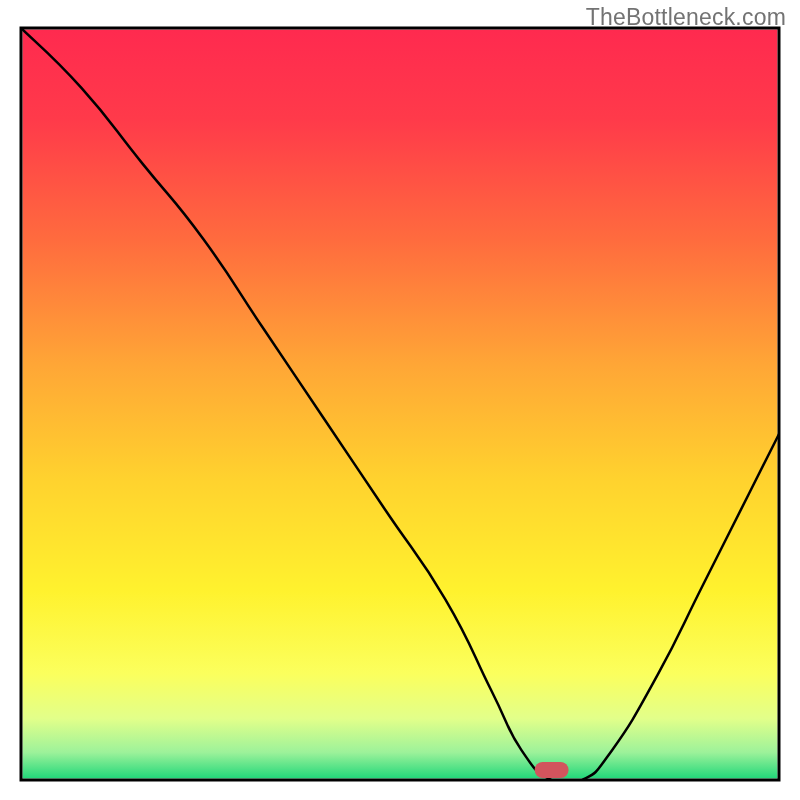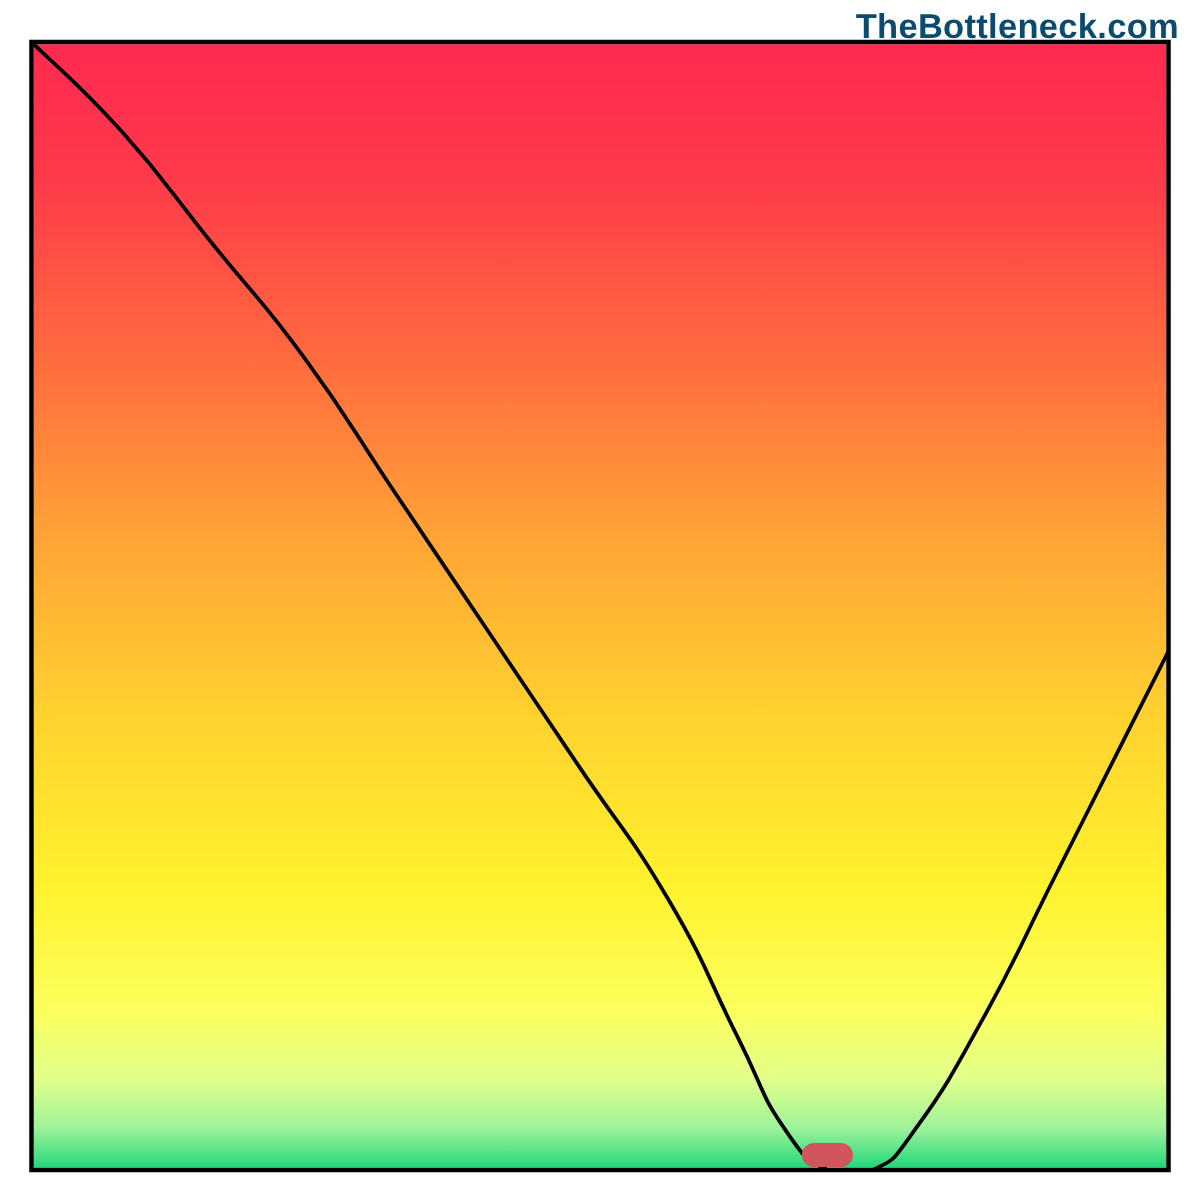--- a/index.html
+++ b/index.html
@@ -13,22 +13,22 @@
   .container {
     position: relative;
     width: 800px;
     height: 800px;
   }
   .watermark {
     position: absolute;
     top: 4px;
     right: 14px;
     font-size: 23px;
-    color: #0c4a6e;
-    font-weight: 700;
+    color: #737373;
+    font-weight: 400;
     letter-spacing: 0.2px;
   }
   svg {
     display: block;
   }
 </style>
 </head>
 <body>
 
 <div class="container">

